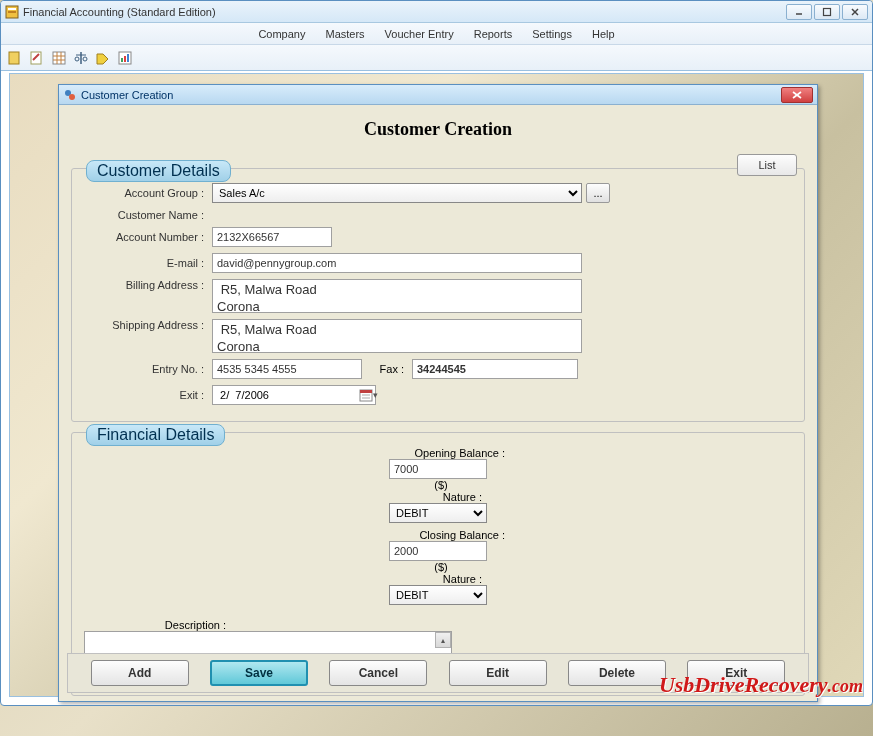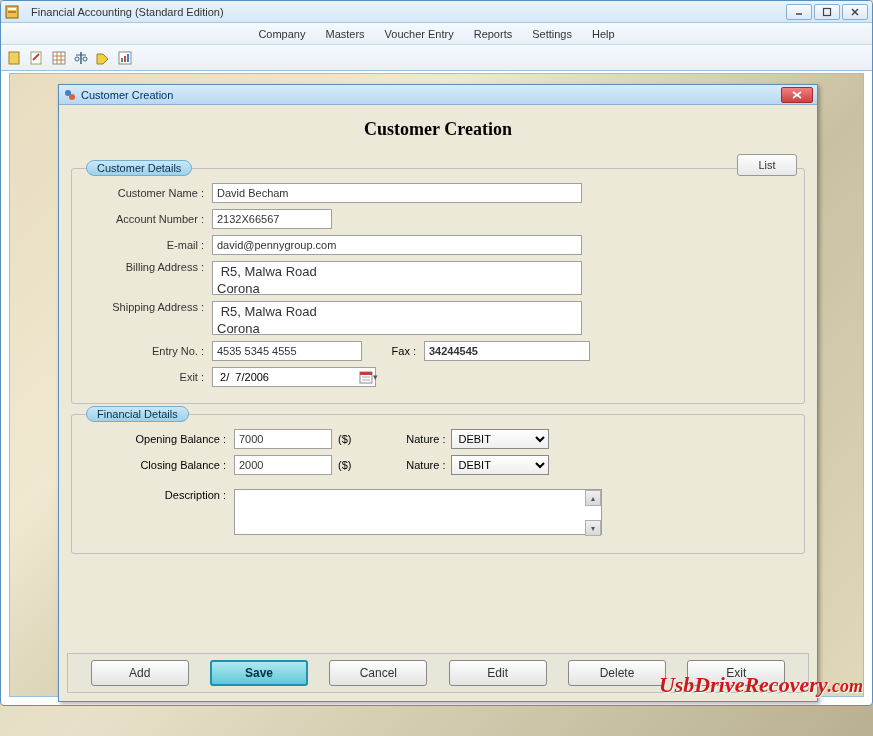--- a/index.html
+++ b/index.html
@@ -1,20 +1,20 @@
 <!DOCTYPE html>
 <html><head>
 <meta charset="utf-8">
 <style>
 * { box-sizing: border-box; margin: 0; padding: 0; }
 body { font-family: Tahoma, Arial, sans-serif; font-size: 11px; background: linear-gradient(135deg, #d4c8a8, #e8e0c8, #b8b090); width: 873px; height: 736px; overflow: hidden; position: relative; }
 
 .outer-window { position: absolute; top: 0; left: 0; right: 0; bottom: 30px; background: #fff; border: 1px solid #5a8fc0; border-radius: 4px; overflow: hidden; }
 
-.title-bar { height: 22px; background: linear-gradient(#eaf3fb, #d5e8f7); display: flex; align-items: center; padding: 0 4px; border-bottom: 1px solid #a8c8e0; gap: 8px; }
+.title-bar { height: 22px; background: linear-gradient(#eaf3fb, #d5e8f7); display: flex; align-items: center; padding: 0 4px; border-bottom: 1px solid #a8c8e0; }
 .title-bar .icon { width: 14px; height: 14px; margin-right: 4px; display: inline-flex; }
 .title-bar .title { flex: 1; color: #333; font-size: 11px; }
 .window-controls { display: flex; gap: 2px; }
 .window-controls .wbtn { width: 26px; height: 16px; border: 1px solid #8ab0d0; border-radius: 2px; background: linear-gradient(#f8fbfe, #dce9f5); display: flex; align-items: center; justify-content: center; font-size: 10px; color: #444; cursor: pointer; }
 
 .menu-bar { height: 22px; background: linear-gradient(#f5f9fd, #e8f0f8); display: flex; align-items: center; padding: 0 4px; border-bottom: 1px solid #c8d8e8; justify-content: center; }
 .menu-bar .menu-item { padding: 3px 10px; color: #333; cursor: pointer; }
 
 .toolbar { height: 26px; background: linear-gradient(#f5f9fd, #e8f0f8); display: flex; align-items: center; padding: 0 4px; gap: 2px; border-bottom: 1px solid #9ac0e0; }
 .toolbar .tbtn { width: 20px; height: 20px; border: 1px solid transparent; display: flex; align-items: center; justify-content: center; cursor: pointer; }
@@ -27,46 +27,46 @@
 .inner-title-bar .title { flex: 1; color: #003366; font-size: 11px; }
 .close-btn { width: 32px; height: 16px; background: linear-gradient(#f08080, #d04040); border: 1px solid #a03030; border-radius: 2px; display: flex; align-items: center; justify-content: center; color: #fff; cursor: pointer; }
 
 .dialog-body { padding: 8px 12px; }
 .dialog-heading { text-align: center; font-family: "Times New Roman", serif; font-size: 18px; font-weight: bold; color: #000; margin: 6px 0 14px; }
 
 .list-btn-row { display: flex; justify-content: flex-end; margin-bottom: -8px; position: relative; z-index: 2; padding-right: 8px; }
 .btn { min-width: 60px; height: 22px; padding: 0 14px; background: linear-gradient(#fdfdfd, #e8e8e8); border: 1px solid #999; border-radius: 3px; font-size: 11px; color: #333; cursor: pointer; }
 
 .fieldset { border: 1px solid #c0c0c0; border-radius: 3px; padding: 14px 12px 10px; margin-bottom: 10px; position: relative; background: #ece9d8; }
-.legend { position: absolute; top: -9px; left: 14px; background: linear-gradient(#c8e8f8, #a0d0e8); border: 1px solid #70b0d0; border-radius: 8px; padding: 1px 10px; font-size: 11px; color: #003050; }
+.legend { position: absolute; top: -9px; left: 14px; background: linear-gradient(#c8e8f8, #a0d0e8); border: 1px solid #70b0d0; border-radius: 8px; padding: 1px 10px; font-size: 16px; color: #003050; }
 
 .form-row { display: flex; align-items: center; margin-bottom: 6px; }
 .form-row.tall { align-items: flex-start; }
 .form-label { width: 128px; text-align: right; padding-right: 8px; color: #333; font-size: 11px; }
 .form-input { height: 20px; border: 1px solid #a0a0a0; background: #fff; padding: 0 4px; font-size: 11px; color: #333; }
 .form-textarea { border: 1px solid #a0a0a0; background: #fff; padding: 2px 4px; font-size: 13px; color: #333; resize: none; font-family: inherit; line-height: 1.3; }
 .form-select { height: 20px; border: 1px solid #888; background: linear-gradient(#fff, #eee); padding: 0 2px; font-size: 11px; }
 .browse-btn { width: 24px; height: 20px; margin-left: 4px; background: linear-gradient(#fdfdfd, #e0e0e0); border: 1px solid #999; border-radius: 2px; cursor: pointer; font-size: 11px; }
 .date-picker { display: flex; align-items: center; width: 164px; height: 20px; border: 1px solid #a0a0a0; background: #fff; padding: 0 4px; }
 .date-picker .date-val { flex: 1; border: none; font-size: 11px; }
 .date-picker .cal-icon { width: 14px; height: 14px; }
 .date-picker .dd { width: 14px; text-align: center; font-size: 9px; color: #555; }
 
-.fin-row { display: flex; align-items: center; margin-bottom: 6px; }
+.fin-row { display: flex; align-items: center; margin-bottom: 6px; flex-direction: column; }
 .fin-label { width: 150px; text-align: right; padding-right: 8px; }
 .dollar { margin-left: 6px; }
 .nature-label { margin-left: 40px; width: 60px; text-align: right; padding-right: 6px; }
 
 .desc-area { position: relative; width: 368px; }
 .desc-textarea { width: 368px; height: 46px; border: 1px solid #a0a0a0; background: #fff; padding: 2px 18px 2px 4px; font-size: 11px; resize: none; font-family: inherit; }
 .scroll-arrows { position: absolute; right: 1px; top: 1px; bottom: 1px; width: 16px; display: flex; flex-direction: column; justify-content: space-between; }
 .scroll-arrows .sa { height: 16px; background: linear-gradient(#f0f0f0, #d8d8d8); border: 1px solid #b0b0b0; display: flex; align-items: center; justify-content: center; font-size: 8px; color: #555; cursor: pointer; }
 
 .button-bar { position: absolute; left: 8px; right: 8px; bottom: 8px; height: 40px; background: #e8e6d8; border: 1px solid #c0c0c0; display: flex; align-items: center; justify-content: space-around; padding: 0 12px; }
-.big-btn { width: 98px; height: 26px; background: linear-gradient(#fdfdfd, #e4e4e4); border: 1px solid #888; border-radius: 3px; font-size: 12px; color: #333; cursor: pointer; }
+.big-btn { width: 98px; height: 26px; background: linear-gradient(#fdfdfd, #e4e4e4); border: 1px solid #888; border-radius: 3px; font-size: 12px; color: #333; cursor: pointer; font-weight: bold; }
 .big-btn.primary { background: linear-gradient(#b0e8f0, #60c8d8); border: 2px solid #2090b0; color: #003040; font-weight: bold; }
 
 .watermark { position: absolute; right: 10px; bottom: 38px; color: #d01818; font-family: "Comic Sans MS", cursive; font-size: 22px; font-style: italic; font-weight: bold; text-shadow: 1px 1px 0 #fff; }
 .watermark .com { font-size: 18px; }
 
 svg { display: block; }
 </style>
 </head>
 <body>
 
@@ -175,24 +175,30 @@
       <div class="dialog-body">
         <div class="dialog-heading">Customer Creation</div>
 
         <div class="list-btn-row">
           <button class="btn">List</button>
         </div>
 
         <div class="fieldset">
           <div class="legend">Customer Details</div>
 
+          <div class="form-row">
+            <div class="form-label">Account Group :</div>
+            <select class="form-select" style="width:370px">
+              <option>Sales A/c</option>
+            </select>
+            <button class="browse-btn">...</button>
+          </div>
 
           <div class="form-row">
             <div class="form-label">Customer Name :</div>
-            <input class="form-input" style="width: 370px;" value="David Becham">
           </div>
 
           <div class="form-row">
             <div class="form-label">Account Number :</div>
             <input class="form-input" style="width: 120px;" value="2132X66567">
           </div>
 
           <div class="form-row">
             <div class="form-label">E-mail :</div>
             <input class="form-input" style="width: 370px;" value="david@pennygroup.com">
@@ -206,21 +212,21 @@
 
           <div class="form-row tall">
             <div class="form-label">Shipping Address :</div>
             <textarea class="form-textarea" style="width: 370px; height: 34px;"> R5, Malwa Road
 Corona</textarea>
           </div>
 
           <div class="form-row">
             <div class="form-label">Entry No. :</div>
             <input class="form-input" style="width: 150px;" value="4535 5345 4555">
-            <div style="width:62px;text-align:right;padding-right:8px">Fax :</div>
+            <div style="width:50px;text-align:right;padding-right:8px">Fax :</div>
             <input class="form-input" style="width: 166px; font-weight: bold;" value="34244545">
           </div>
 
           <div class="form-row">
             <div class="form-label">Exit :</div>
             <div class="date-picker">
               <input class="date-val" value=" 2/  7/2006" style="">
               <span class="cal-icon">
                   <svg width="14" height="14">
                     <rect x="1" y="2" width="12" height="11" fill="#fff" stroke="#888"></rect>

